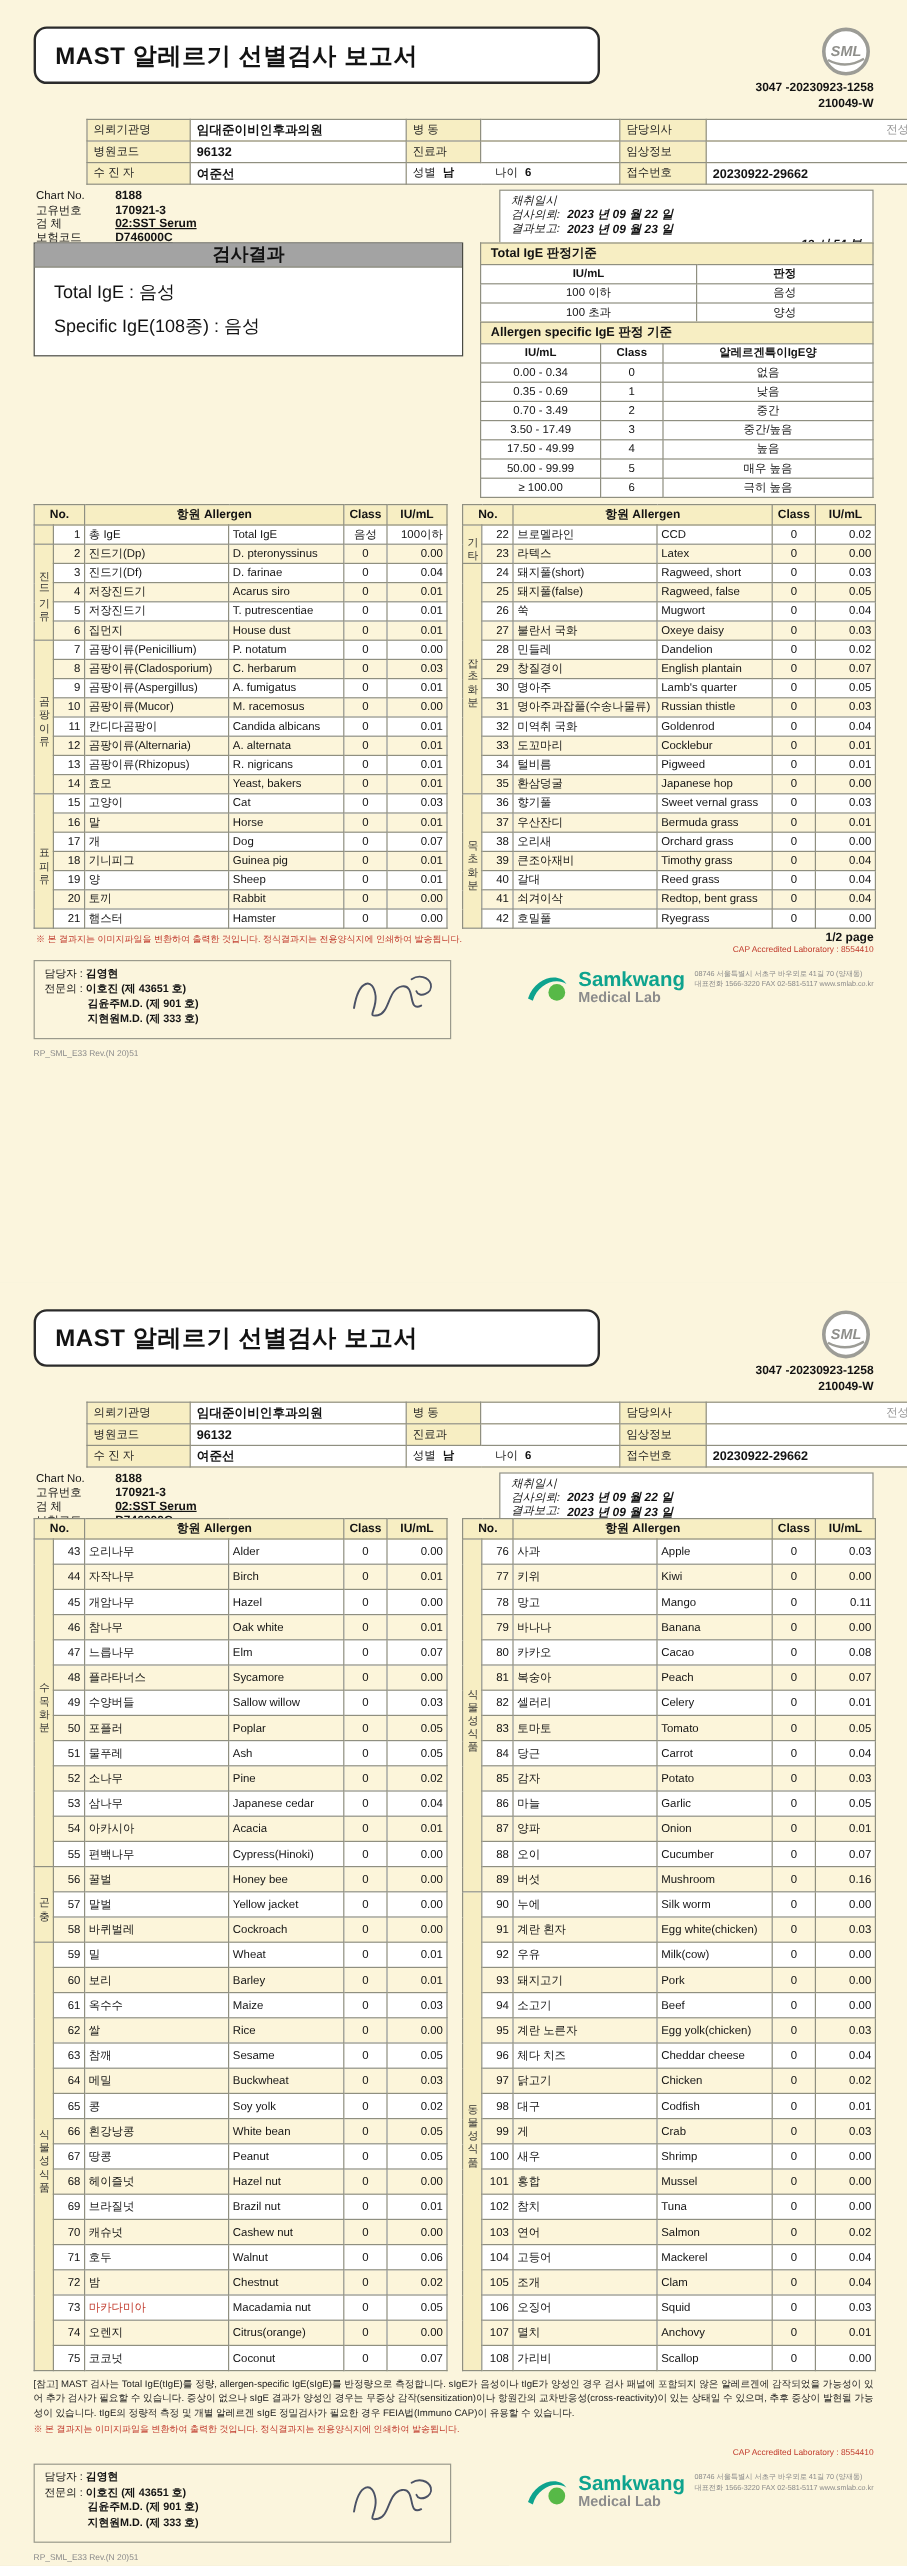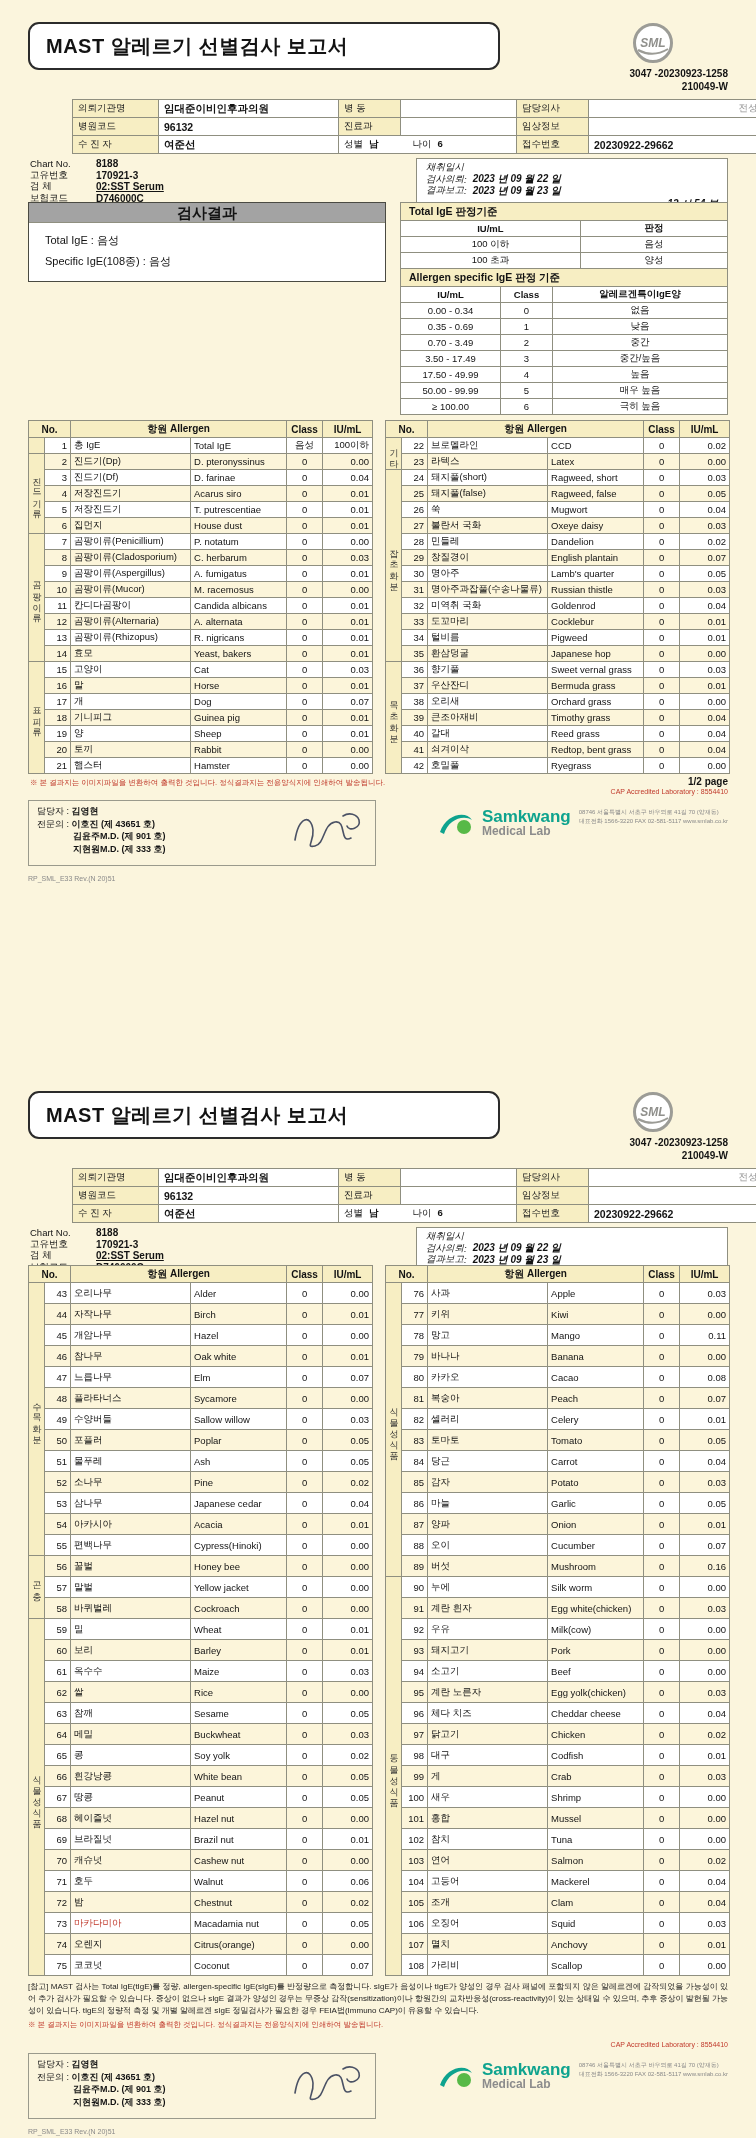--- a/index.html
+++ b/index.html
@@ -21,21 +21,21 @@
 
   
   .header-host{left:28px;top:22px;width:700px;}
   .title-row{display:flex;justify-content:space-between;align-items:flex-start;}
   .title-box{
     width:452px;height:44px;background:#fff;
     border:2px solid #2b2b2b;border-radius:11px;
     display:flex;align-items:center;padding-left:16px;
     font-size:20px;font-weight:bold;letter-spacing:.5px;
   }
-  .logo-block{display:flex;flex-direction:column;}
+  .logo-block{display:flex;flex-direction:column;align-items:flex-end;}
   .doc-nos{font-size:10px;font-weight:bold;text-align:right;line-height:1.25;margin-top:2px;}
 
   table.info-table{border-collapse:collapse;width:700px;margin-top:6px;table-layout:fixed;margin-left:44px;}
   .info-table td{border:1px solid #8f8f80;height:17px;padding:0 5px;font-size:9.5px;background:#fff;overflow:hidden;white-space:nowrap;}
   .info-table td.lbl{background:#f7eec3;font-size:9.5px;color:#222;}
   .info-table td.val{font-weight:bold;font-size:10.5px;}
   .info-table td.gray{color:#969696;font-weight:normal;text-align:right;font-size:9.5px;}
   .mini-lbl{font-weight:normal;font-size:9.5px;margin-right:6px;}
   .mini-gap{display:inline-block;width:34px;}
 
@@ -46,21 +46,21 @@
   .il-v{font-weight:bold;font-size:10px;}
   .ul{text-decoration:underline;}
   .date-box{width:292px;border:1px solid #8f8f80;background:#fff;padding:3px 9px 2px;font-size:9.5px;font-style:italic;}
   .db-row{height:11.5px;display:flex;align-items:center;}
   .db-row b{margin-left:6px;font-size:10px;}
   .db-time{text-align:right;font-weight:bold;font-size:10px;height:12px;}
 
   
   .summary-box{left:28px;top:202px;width:356px;border:1.4px solid #4a4a42;background:#fff;}
   .sum-title{background:#a3a3a3;border-bottom:1px solid #8f8f80;text-align:center;font-weight:bold;font-size:15px;height:19px;line-height:19px;}
-  .sum-body{padding:7px 16px 9px;font-size:11px;line-height:1.9;}
+  .sum-body{padding:7px 16px 9px;font-size:15px;line-height:1.9;}
 
   .crit-box{width:328px;background:#fff;}
   .pos-total{left:400px;top:202px;}
   .pos-spec{left:400px;top:268px;}
   .crit-title{background:#f7eec3;border:1px solid #8f8f80;border-bottom:none;font-weight:bold;font-size:10.5px;height:17px;line-height:17px;padding-left:8px;}
   table.crit{width:100%;border-collapse:collapse;font-size:9.5px;table-layout:fixed;}
   .crit th,.crit td{border:1px solid #8f8f80;height:15px;text-align:center;padding:0 2px;overflow:hidden;white-space:nowrap;}
   .crit th{font-weight:bold;background:#fff;font-size:9.5px;}
 
   

